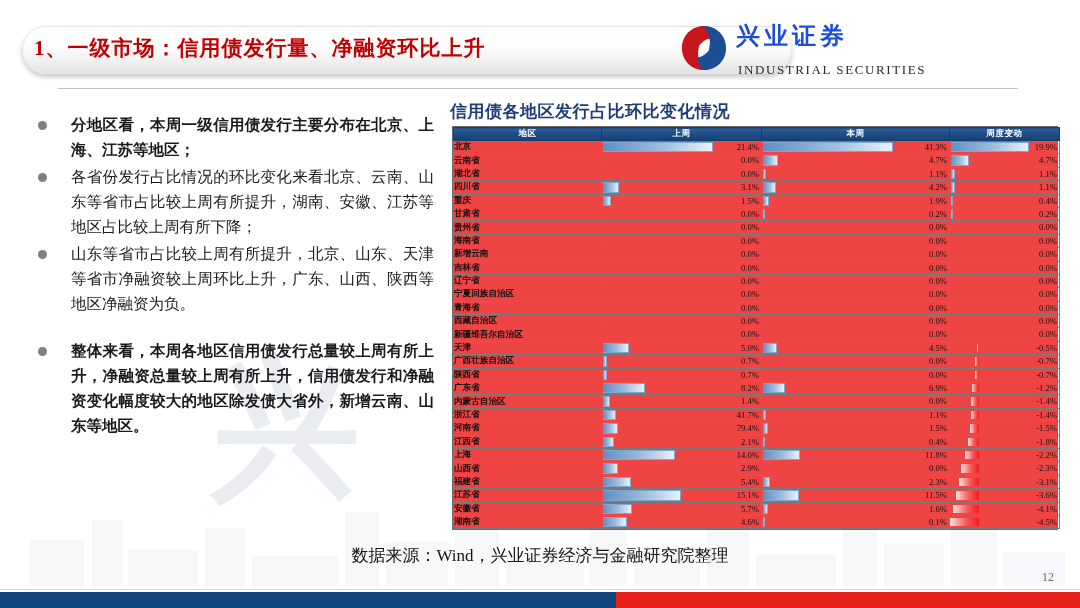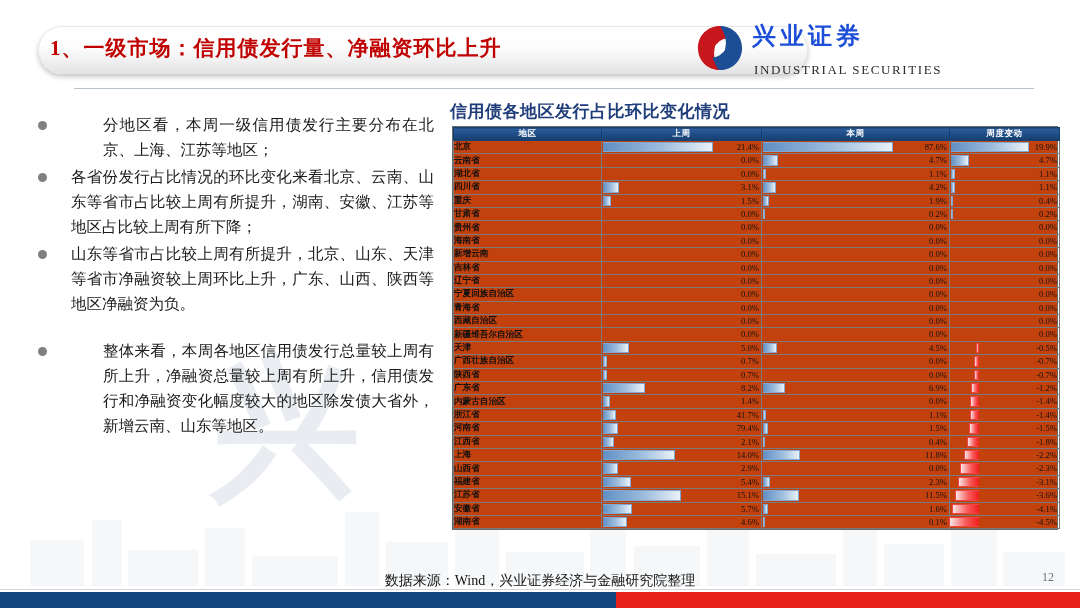--- a/index.html
+++ b/index.html
@@ -12,21 +12,21 @@
     overflow:hidden;
   }
 
   
   .skyline { position:absolute; left:0; bottom:22px; width:1080px; height:110px; z-index:0; opacity:.55; }
   .skyline span { position:absolute; bottom:0; background:#eef1f5; }
   .wm-char { position:absolute; color:#e9ecf1; font-size:150px; z-index:0;
              font-family:"Liberation Serif",serif; font-weight:bold; user-select:none; }
 
   
-  .hdr-wrap { position:absolute; left:16px; top:0; width:950px; height:96px; z-index:3; }
+  .hdr-wrap { position:absolute; left:0; top:0; width:950px; height:96px; z-index:3; }
   .pill {
     position:absolute; left:22px; top:26px; width:770px; height:48px;
     border-radius:24px;
     background:linear-gradient(180deg,#ffffff 0%,#fdfdfd 42%,#f2f2f2 70%,#e3e3e3 100%);
     box-shadow:0 3px 5px rgba(0,0,0,.22), inset 0 1px 0 #fff;
     border:1px solid #e6e6e6;
   }
   .pill-text {
     position:absolute; left:34px; top:34px;
     font-size:21px; font-weight:bold; color:#c00000;
@@ -48,31 +48,31 @@
   .bullet { display:flex; margin-bottom:2px; }
   .bullet .dot {
     flex:0 0 auto; width:9px; height:9px; border-radius:50%;
     background:#808080; margin:9px 24px 0 14px;
   }
   .bullet .txt {
     font-size:15.5px; line-height:25px; color:#1a1a1a;
     font-family:"Liberation Serif","DejaVu Serif",serif;
     text-align:justify;
   }
-  .bullet.strong .txt { font-weight:normal;margin-left:32px; }
+  .bullet.strong .txt { font-weight:bold; }
   .bullet.gap { margin-top:22px; }
 
   
   .tbl-title {
     position:absolute; left:450px; top:100px; z-index:2;
     font-size:17px; font-weight:bold; color:#1f3d7a;
     font-family:"Liberation Serif","DejaVu Serif",serif; letter-spacing:.5px;
   }
   .tbl-wrap { position:absolute; left:452px; top:126px; width:606px; z-index:2;
-              border:1px solid #6b6b6b; background:#c2410c; }
+              border:1px solid #6b6b6b; background:#ef4444; }
   table.xl { border-collapse:collapse; width:100%; table-layout:fixed; font-size:8.3px;
              font-family:"Liberation Serif","DejaVu Serif",serif; }
   table.xl th {
     background:linear-gradient(180deg,#2e5f9e 0%,#1f4e87 45%,#16406f 100%);
     color:#ffffff; font-weight:bold; font-size:8.5px; height:12px; padding:0;
     border:1px solid #15406f; letter-spacing:.6px;
   }
   table.xl td { border:1px solid #7a7a7a; height:13.4px; padding:0; vertical-align:middle; }
   td.region { padding-left:3px; font-size:8.6px; color:#101010; white-space:nowrap; font-weight:bold;}
   td.databar { position:relative; }
@@ -80,22 +80,22 @@
     position:absolute; right:2px; top:0; line-height:13.4px; font-size:8.6px; color:#111;
     z-index:2; white-space:nowrap;
   }
   td.databar .bar { position:absolute; top:1px; bottom:1px; z-index:1; }
   .bar.blue  { left:1px; background:linear-gradient(90deg,#5f8fc4 0%,#9fbedd 55%,#eaf1f8 100%);
                border:1px solid #7ea7d2; border-left:none; }
   .bar.red   { right:1px; background:linear-gradient(270deg,#f01d1d 0%,#f85b5b 45%,#fde4e4 100%);
                border:1px solid #ef4444; border-right:none; }
 
   
-  .src { position:absolute; left:0; top:572px; width:1080px; text-align:center;
-         font-size:14px; color:#141414; z-index:3;
+  .src { position:absolute; left:0; top:544px; width:1080px; text-align:center;
+         font-size:17px; color:#141414; z-index:3;
          font-family:"Liberation Serif","DejaVu Serif",serif; }
   .pageno { position:absolute; right:26px; top:570px; font-size:12px; color:#6f6f6f; z-index:3;
             font-family:"Liberation Serif",serif; }
   .foot-rule { position:absolute; left:0; top:589px; width:1080px; height:1px; background:#cfd6de; z-index:3;}
   .foot-blue { position:absolute; left:0; top:592px; width:616px; height:16px; background:#13457e; z-index:3;}
   .foot-red  { position:absolute; left:616px; top:592px; width:464px; height:16px; background:#e8221a; z-index:3;}
 </style>
 </head>
 <body>
 
@@ -175,21 +175,21 @@
     </thead>
     <tbody id="tbody">
         <tr>
           <td class="region">北京</td>
           <td class="databar">
             <div class="bar blue" style="width: 110px;"></div>
             <span class="val">21.4%</span>
           </td>
           <td class="databar">
             <div class="bar blue" style="width: 130px;"></div>
-            <span class="val">87.6%</span>
+            <span class="val">41.3%</span>
           </td>
           <td class="databar">
             <div class="bar blue" style="width: 78px;"></div>
             <span class="val">19.9%</span>
           </td>
         </tr>
         <tr>
           <td class="region">云南省</td>
           <td class="databar">
             <span class="val">0.0%</span>

